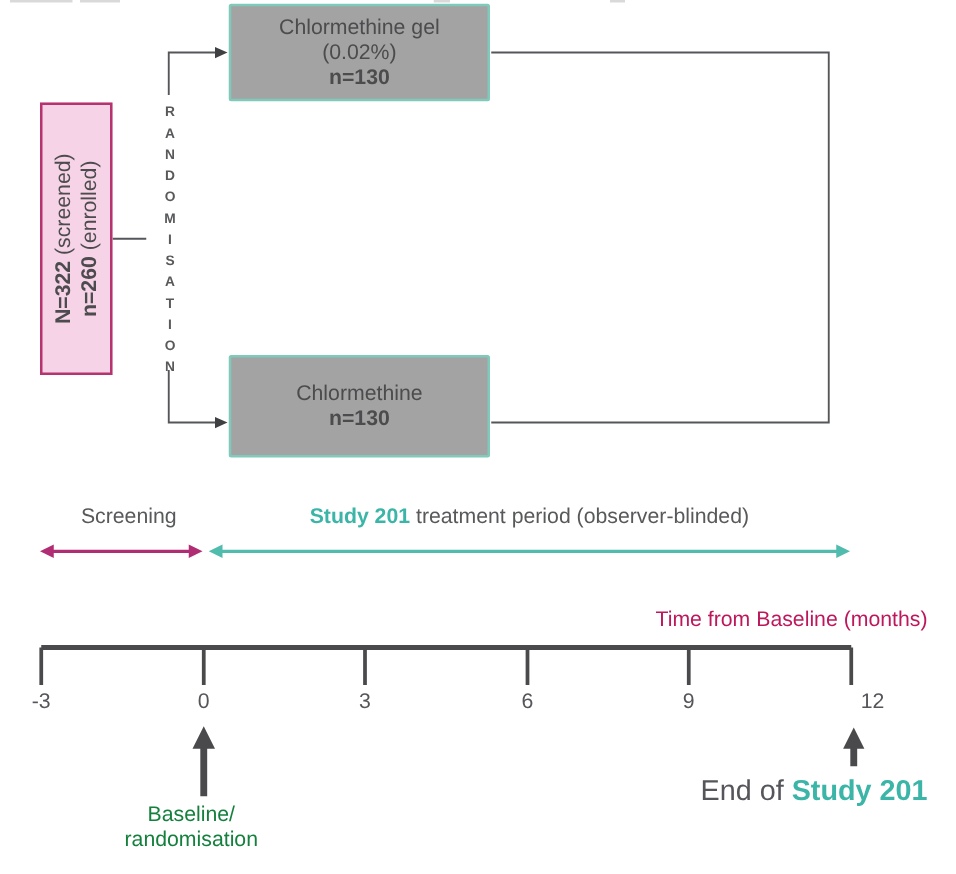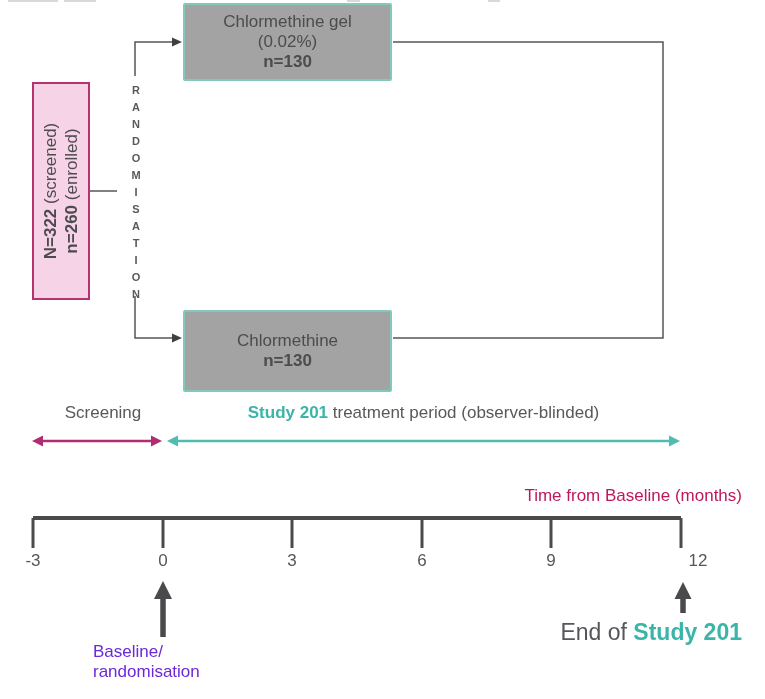--- a/index.html
+++ b/index.html
@@ -43,22 +43,22 @@
   
   .plabel{position:absolute;top:403px;font-size:17px;color:#58595b;text-align:center;}
   .teal-bold{color:#3bb5a7;font-weight:bold;}
 
   
   .axis-label{position:absolute;top:486px;left:400px;width:342px;text-align:right;
     font-size:17px;color:#be185d;}
   .tick-label{position:absolute;top:551px;width:44px;text-align:center;
     font-size:17px;color:#55565a;}
 
-  .baseline-label{position:absolute;left:93px;top:642px;width:160px;
-    font-size:17px;line-height:20px;color:#6d28d9;}
+  .baseline-label{position:absolute;left:73px;top:642px;width:160px;text-align:center;
+    font-size:17px;line-height:20px;color:#15803d;}
   .end-label{position:absolute;left:555px;top:619px;width:187px;text-align:right;
     font-size:23px;color:#55565a;}
 
   .artifact{position:absolute;top:0;height:2px;background:#cfcfcf;opacity:.8;}
 </style>
 </head>
 <body>
 
 <div id="figure">
 
@@ -112,21 +112,21 @@
   </div>
 
   <div class="randword">RANDOMISATION</div>
 
   <div class="armbox" style="top:3px;height:78px;">
     <div>Chlormethine gel</div>
     <div>(0.02%)</div>
     <div class="nline">n=130</div>
   </div>
 
-  <div class="armbox" style="top:310px;height:82px;">
+  <div class="armbox" style="top:284px;height:82px;">
     <div>Chlormethine</div>
     <div class="nline">n=130</div>
   </div>
 
   <div class="plabel" style="left:33px;width:140px;">Screening</div>
   <div class="plabel" style="left:167px;width:513px;">
     <span class="teal-bold">Study 201</span><span> treatment period (observer-blinded)</span>
   </div>
 
   <div class="axis-label">Time from Baseline (months)</div>

